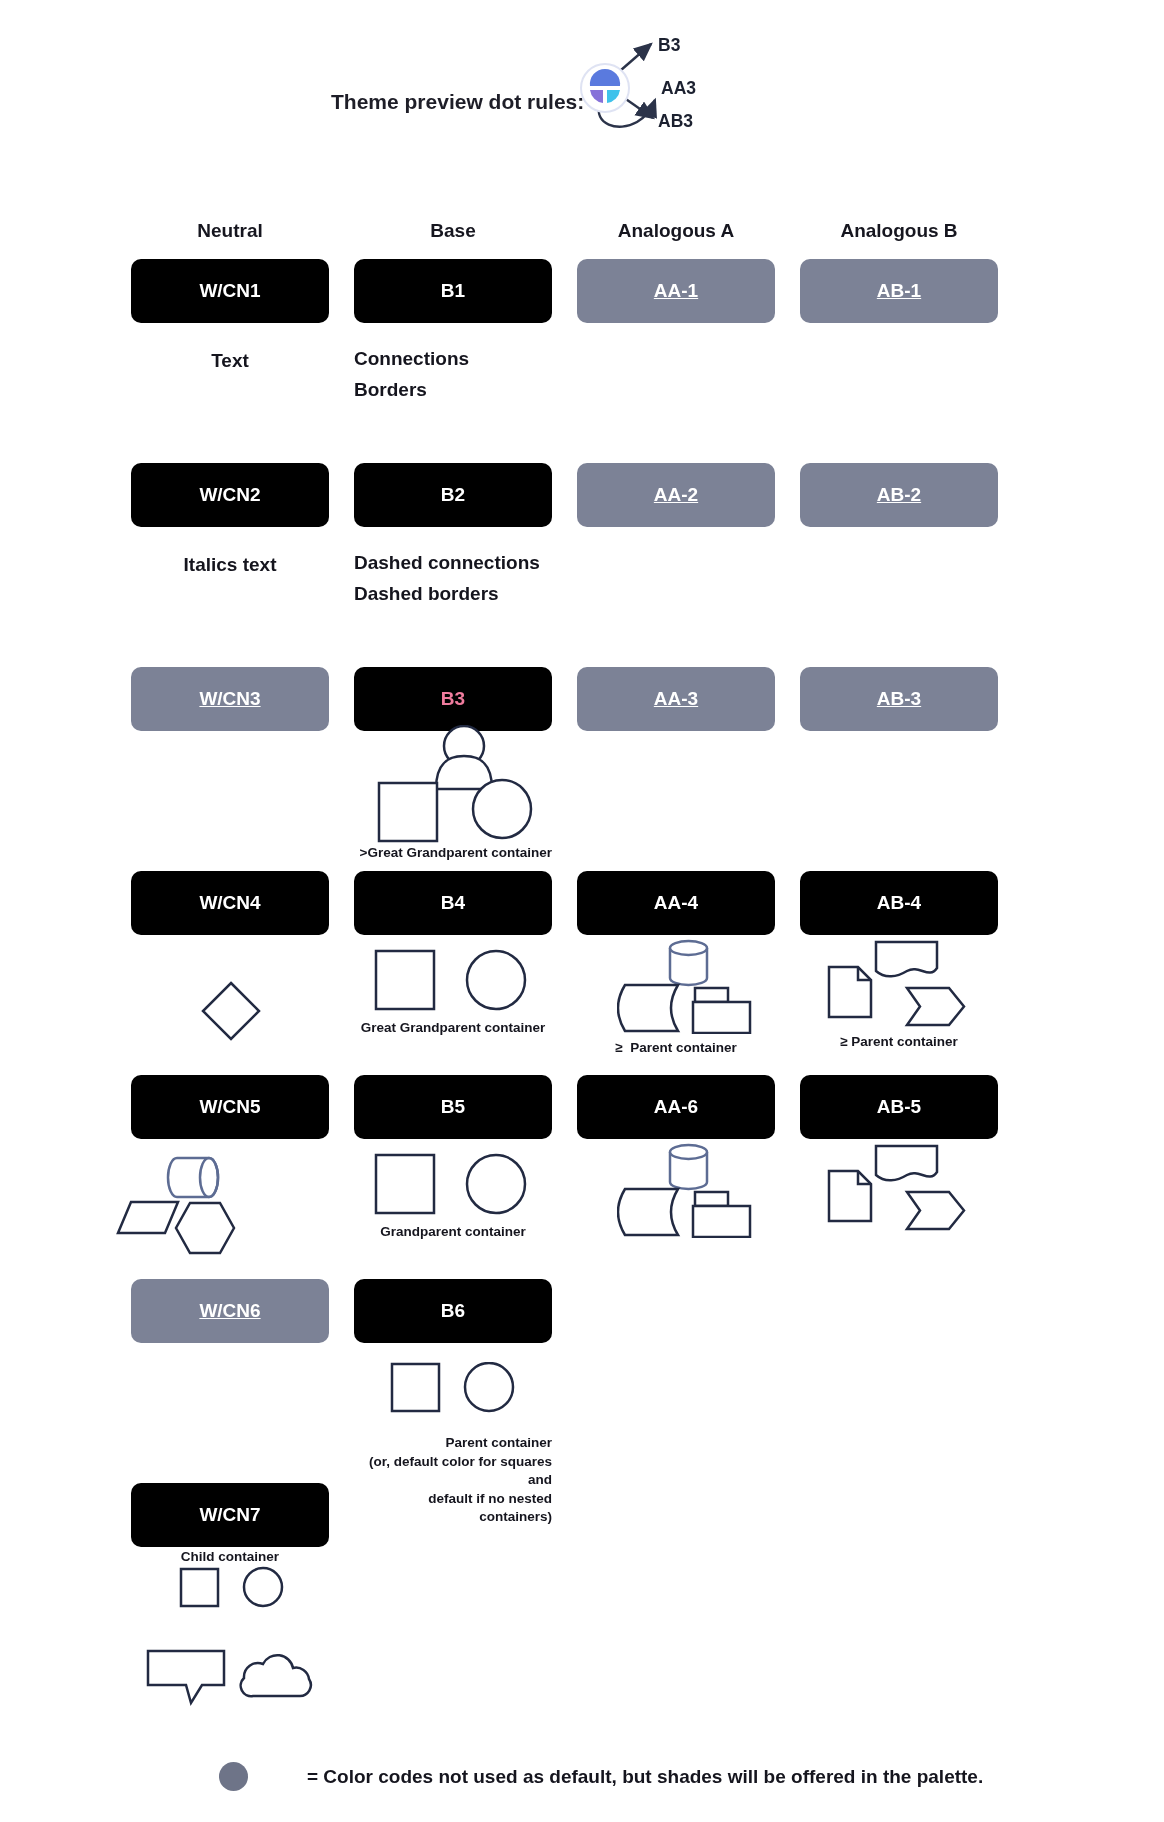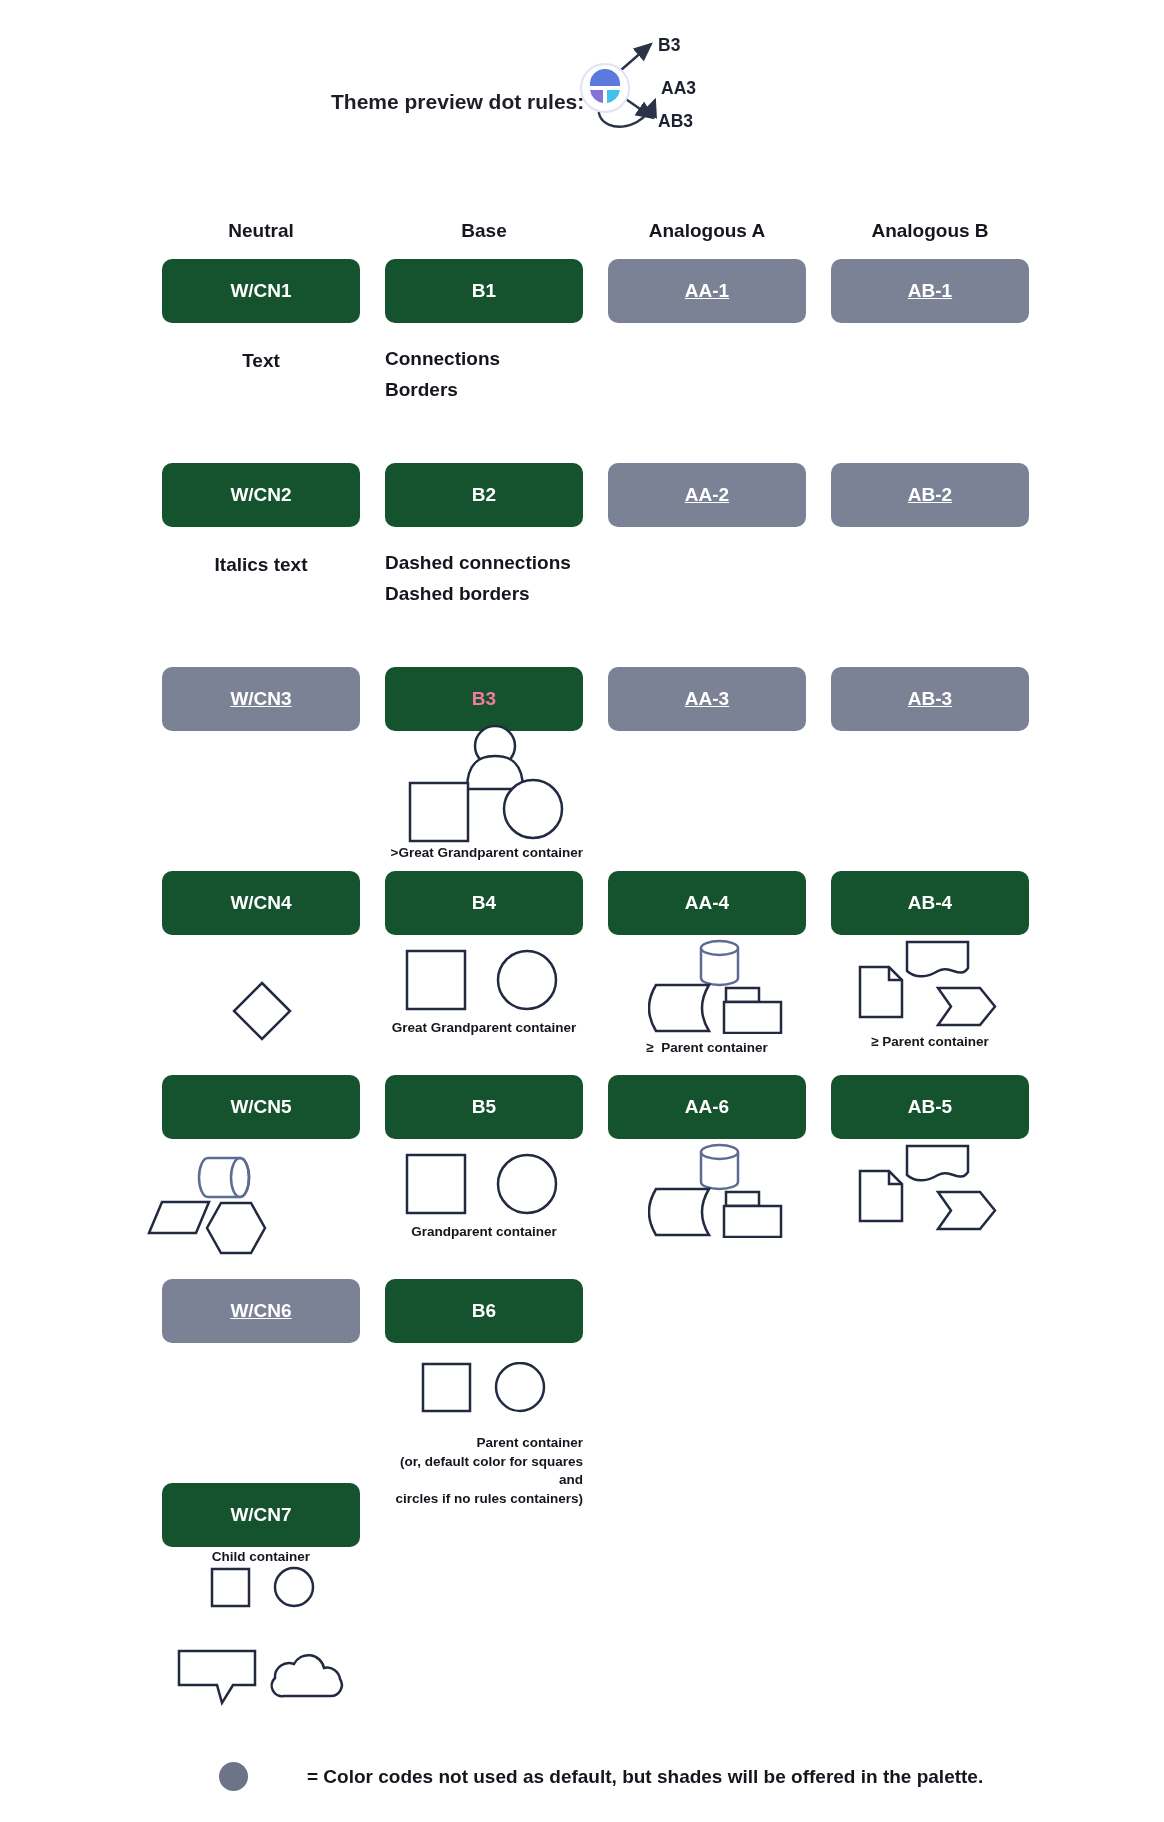--- a/index.html
+++ b/index.html
@@ -5,28 +5,28 @@
   html,body{margin:0;padding:0;background:#ffffff;}
   .canvas{
     position:relative;width:1164px;height:1822px;background:#fff;
     font-family:"Liberation Sans",sans-serif;color:#15151e;overflow:hidden;
   }
   
   .page-title{position:absolute;left:315px;top:74px;font-size:21px;font-weight:600;color:#1e1e28;margin:16px;}
   .dot-rules-svg{position:absolute;left:563px;top:14px;}
   .dot-label{font-size:17.5px;font-weight:600;fill:#1c2130;}
   
-  .grid-row,.col-headers{position:absolute;left:162px;display:grid;grid-template-columns:repeat(4,198px);column-gap:25px;}
+  .grid-row,.col-headers{position:absolute;left:131px;display:grid;grid-template-columns:repeat(4,198px);column-gap:25px;}
   .col-headers{top:220px;}
   .col-header{text-align:center;font-size:19px;font-weight:700;color:#16161f;}
   .r1{top:259px}.r2{top:463px}.r3{top:667px}.r4{top:871px}.r5{top:1075px}.r6{top:1279px}.r7{top:1483px}
   .cell{position:relative;}
   .swatch{height:64px;border-radius:10px;display:flex;align-items:center;justify-content:center;
           font-size:19px;font-weight:700;color:#ffffff;}
-  .swatch.dark{background:#14532d;}
+  .swatch.dark{background:#000000;}
   .swatch.gray{background:#7c8296;text-decoration:underline;}
   .swatch .pink{color:#f07c9e;}
   .note{margin-top:22px;font-size:19px;font-weight:700;color:#15151e;line-height:31px;}
   .note.center{text-align:center;}
   .note.left{text-align:left;margin-top:20px;}
   .caption{font-size:13.5px;font-weight:700;color:#15151e;text-align:center;white-space:pre;}
   .caption.left{text-align:right;white-space:normal;line-height:18.5px;margin-top:16px;}
   .shape-svg{display:block;}
   
   .ink{fill:#ffffff;stroke:#222a42;stroke-width:2.5;}
@@ -266,21 +266,21 @@
       <div class="swatch dark">
           <span>B6</span>
         </div>
       <svg class="shape-svg" width="170" height="56" viewBox="0 0 170 56" style="margin:19px 0 0 36px;">
         <rect x="2" y="2" width="47" height="47" class="ink"></rect>
         <circle cx="99" cy="25" r="24" class="ink"></circle>
       </svg>
       <div class="caption left">
         <div>Parent container</div>
         <div>(or, default color for squares and</div>
-        <div>circles if no rules containers)</div>
+        <div>default if no nested containers)</div>
       </div>
     </div>
   </div>
 
   <div class="grid-row r7">
     <div class="cell">
       <div class="swatch dark">
           <span>W/CN7</span>
         </div>
       <div class="caption" style="margin-top:2px;">Child container</div>

